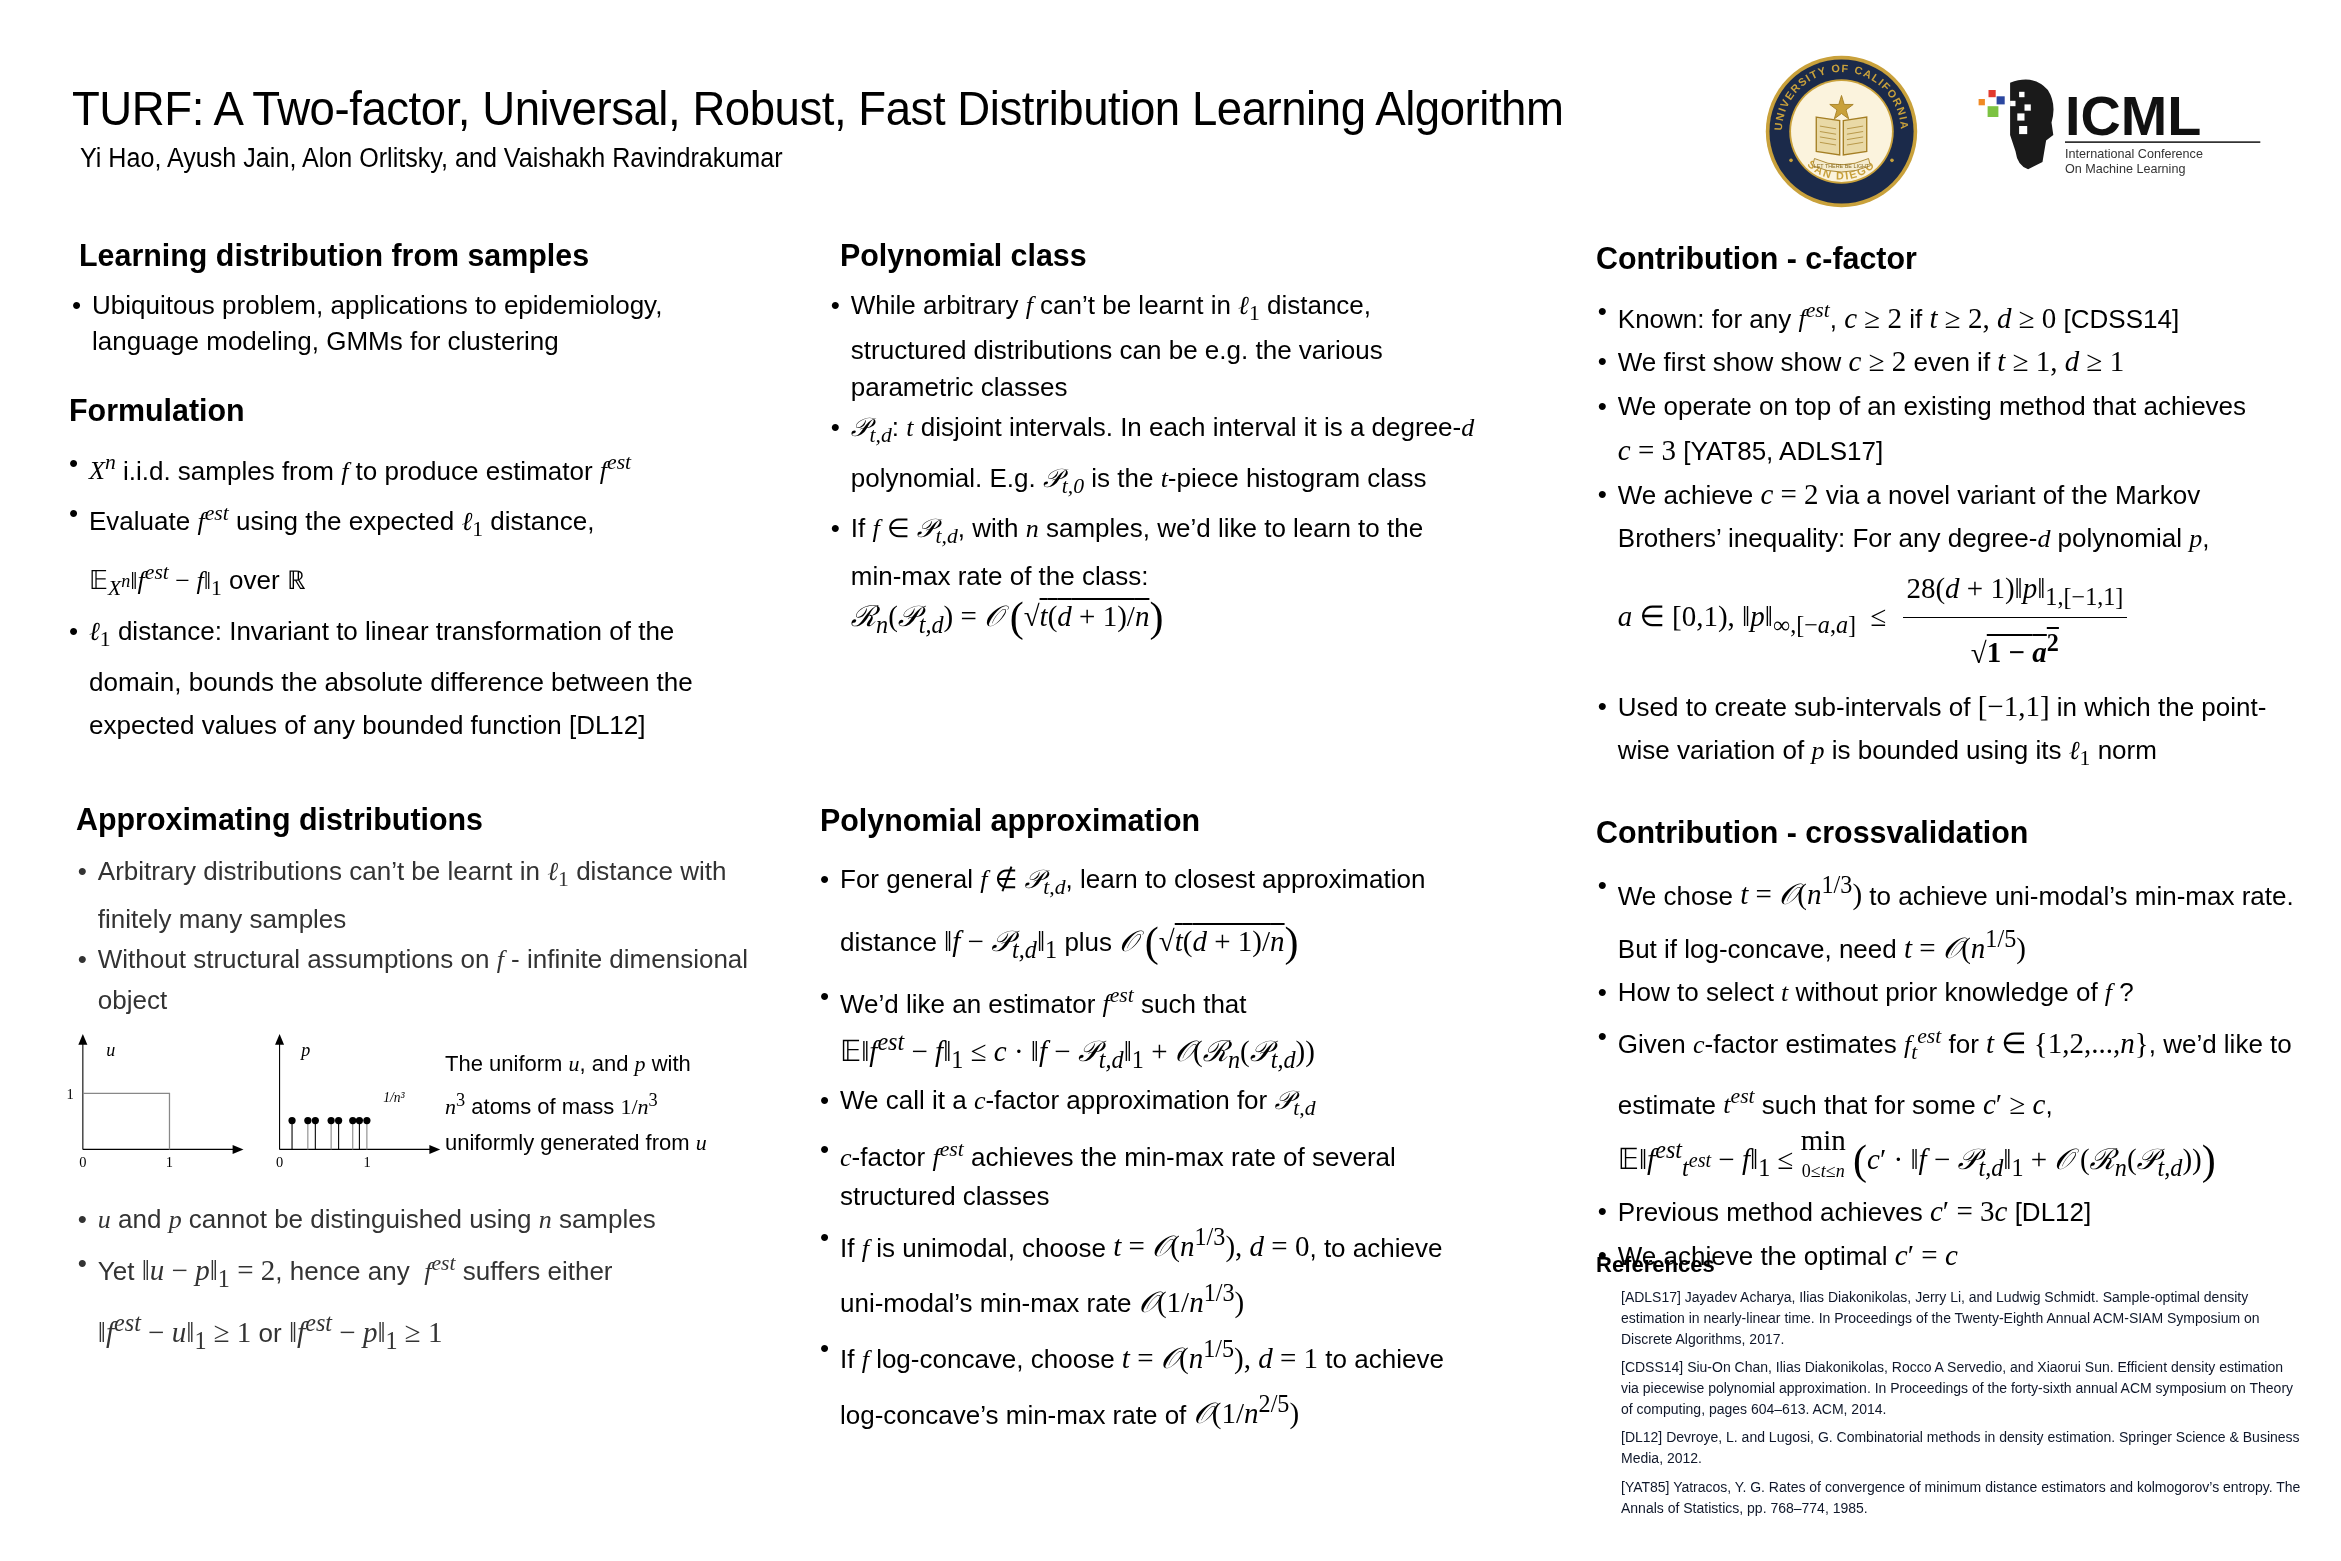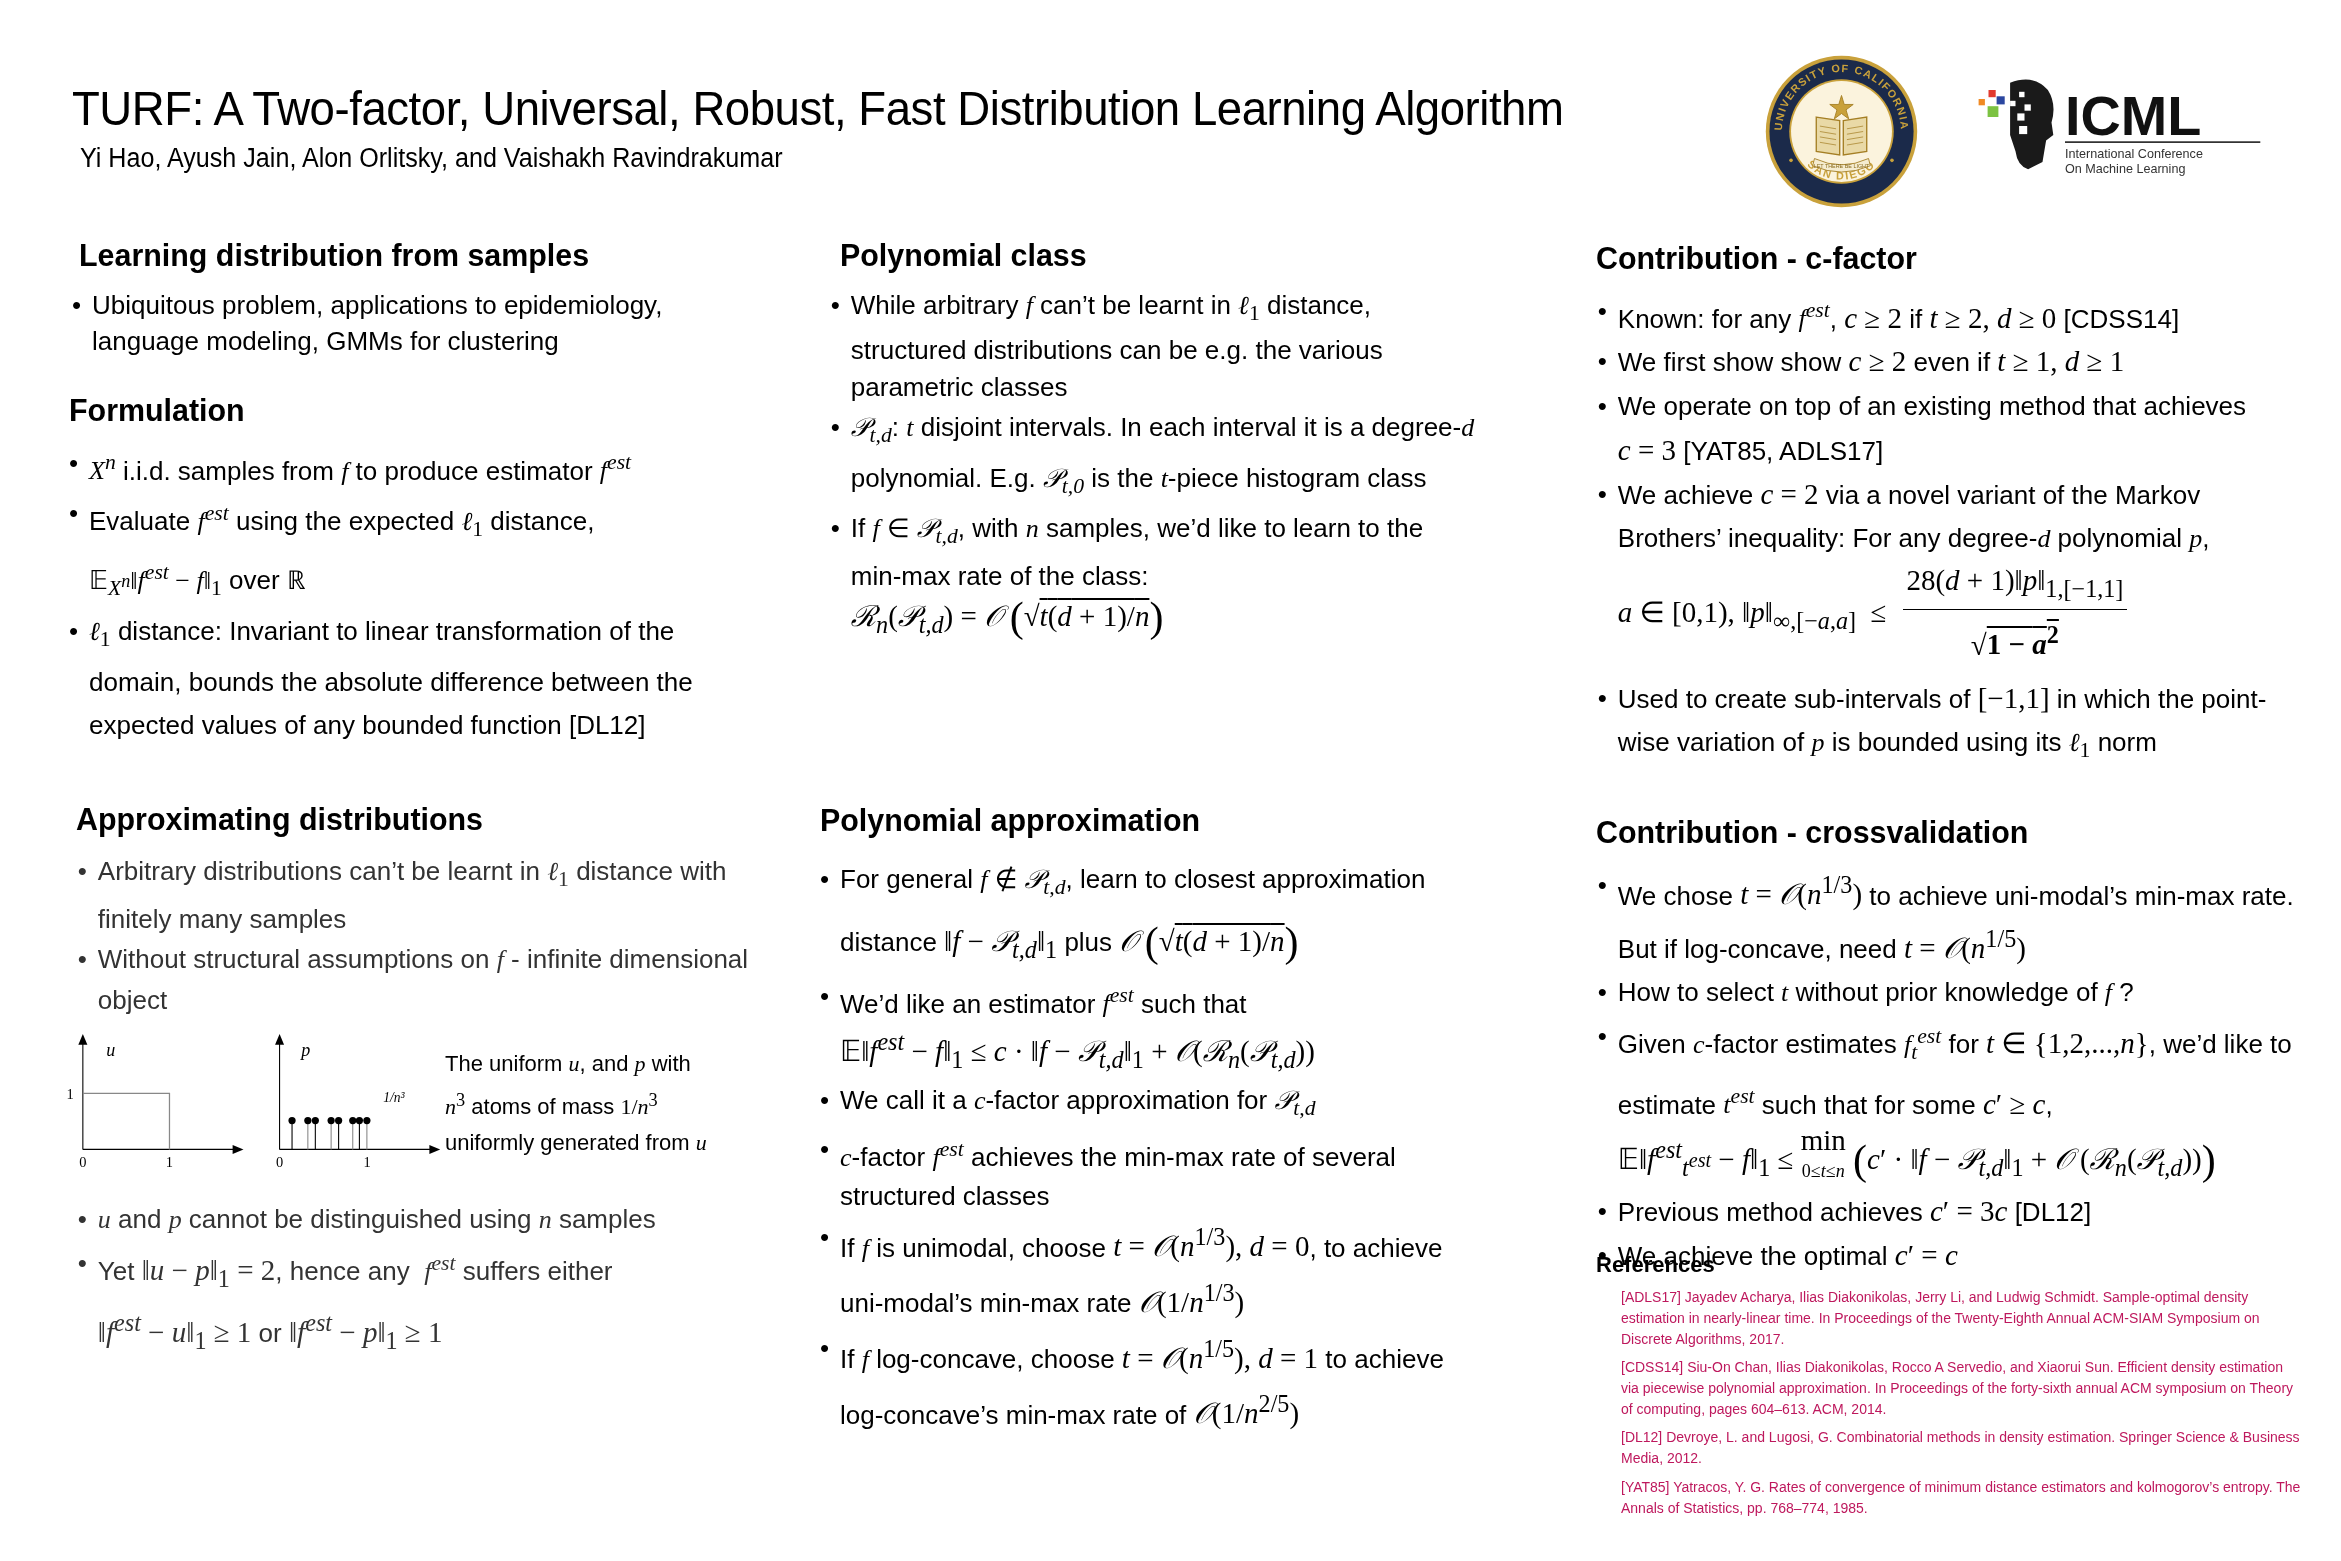--- a/index.html
+++ b/index.html
@@ -26,21 +26,21 @@
   ul.bl li {
     position: relative; padding-left: 20px; font-size: 26px; line-height: 43px;
     transform-origin: left top;
   }
   ul.bl li::before { content: "•"; position: absolute; left: 0; top: 0; }
   .gray li { color: #333; }
   .m { font-family: "Liberation Serif", serif; font-style: italic; }
   .mr { font-family: "Liberation Serif", serif; }
   .eq { font-family: "Liberation Serif", serif; font-size: 29px; white-space: nowrap; }
   .refs-h { font-weight: bold; font-size: 22px; margin: 0 0 9px 0; }
-  .ref { font-size: 14px; line-height: 21px; margin: 0 0 7.2px 25px; color: #be185d; }
+  .ref { font-size: 14px; line-height: 21px; margin: 0 0 7.2px 25px; color: #0f172a; }
   .logo-ucsd { position: absolute; left: 1764px; top: 54px; width: 155px; height: 155px; }
   .logo-icml { position: absolute; left: 1970px; top: 72px; width: 307px; height: 108px; }
   .fig { position: absolute; left: 63px; top: 1030px; width: 687px; height: 163px; }
   .fig-caption {
     position: absolute; left: 445px; top: 1046px; font-size: 22px; line-height: 36px; color: #000;
   }
 </style>
 </head>
 <body>
 
@@ -200,21 +200,21 @@
 
 <div class="col" style="left:1596px; top:240px; width:696px;">
   <h2 class="sec-h">Contribution - c-factor</h2>
   <ul class="bl" style="margin-left:1.8px">
     <li style="line-height:43px">Known: for any <span class="m">f<sup>est</sup></span>, <span class="eq"><i>c</i> ≥ 2</span> if <span class="eq"><i>t</i> ≥ 2, <i>d</i> ≥ 0</span> [CDSS14]</li>
     <li style="line-height:43px">We first show show <span class="eq"><i>c</i> ≥ 2</span> even if <span class="eq"><i>t</i> ≥ 1, <i>d</i> ≥ 1</span></li>
     <li style="line-height:44px">We operate on top of an existing method that achieves <span class="eq"><i>c</i> = 3</span> [YAT85, ADLS17]</li>
     <li style="line-height:43px">We achieve <span class="eq"><i>c</i> = 2</span> via a novel variant of the Markov Brothers’ inequality: For any degree-<span class="m">d</span> polynomial <span class="m">p</span>,
       <div class="eq" style="display:flex; align-items:center; margin:1.8px 0 7.2px 0;">
         <span><i>a</i> ∈ [0,1), ‖<i>p</i>‖<sub>∞,[−<i>a</i>,<i>a</i>]</sub> &nbsp;≤&nbsp;</span>
-        <span style="display:inline-flex; flex-direction:column; align-items:center; margin-left:9px;">
+        <span style="display:inline-flex; flex-direction:column; align-items:center; margin-left:9px;margin-top:8px;">
           <span style="border-bottom:1.8px solid #000; padding:0 3.6px 1.8px 3.6px; line-height:36px;">28(<i>d</i> + 1)‖<i>p</i>‖<sub>1,[−1,1]</sub></span>
           <span style="line-height:52px;font-weight:bold;">√<span style="text-decoration:overline">1 − <i>a</i><sup>2</sup></span></span>
         </span>
       </div>
     </li>
     <li style="line-height:43px">Used to create sub-intervals of <span class="eq">[−1,1]</span> in which the point-wise variation of <span class="m">p</span> is bounded using its <span class="m">ℓ</span><sub class="mr">1</sub> norm</li>
   </ul>
 </div>
 
 <div class="col" style="left:1596px; top:814px; width:714px;">

